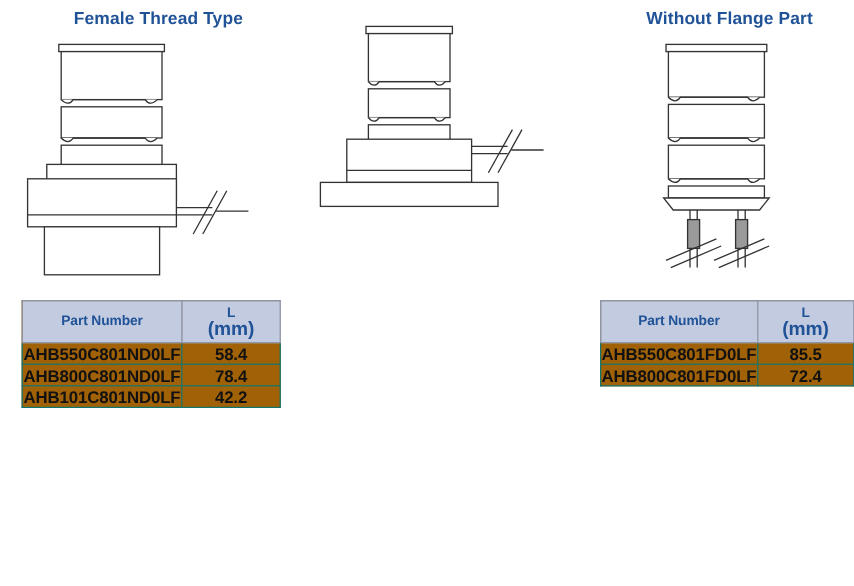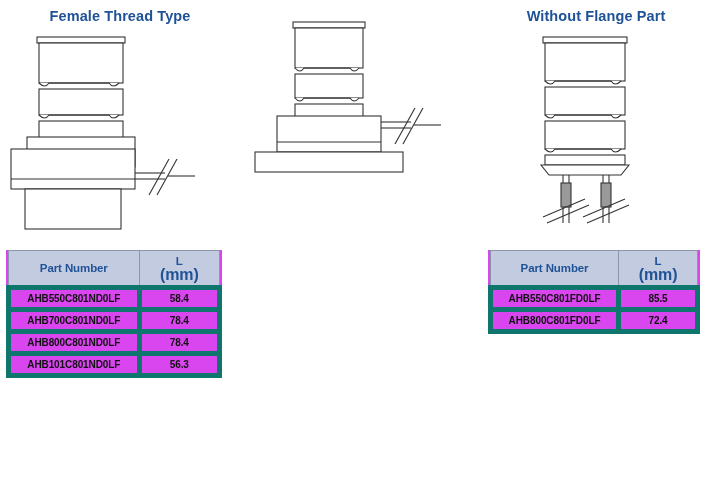--- a/index.html
+++ b/index.html
@@ -3,21 +3,21 @@
 <meta charset="utf-8">
 <style>
   html,body{margin:0;padding:0;}
   body{
     width:712px;height:488px;
     background:#ffffff;
     font-family:"Liberation Sans", sans-serif;
     overflow:hidden;
     position:relative;
   }
-  .col{position:absolute;top:0;height:424px;}
+  .col{position:absolute;top:0;height:424px;margin-left:12px;}
   #col-1{left:0;width:240px;}
   #col-2{left:240px;width:240px;}
   #col-3{left:480px;width:232px;}
 
   .col-title{
     text-align:center;
     color:#1f5296;
     font-size:14.5px;
     font-weight:bold;
     letter-spacing:.1px;
@@ -32,27 +32,27 @@
     width:100%;
   }
   .drawing svg{display:block;margin:0 auto;}
 
   
   .spec-table{
     position:absolute;
     border-collapse:collapse;
     border:1px solid #6f6f6f;
     table-layout:fixed;
-    background:#d946ef;
+    background:#a16207;
   }
   .spec-table td,.spec-table th{
-    border:5px solid #0f766e;
+    border:1px solid #0f766e;
     padding:0;
     text-align:center;
-    font-size:10px;
+    font-size:14px;
     color:#111;
     height:17px;
     font-weight:bold;
     letter-spacing:-.1px;
   }
   .spec-table thead th{
     background:#c3cbe0;
     color:#1f5296;
     font-size:11.5px;
     font-weight:bold;
@@ -111,30 +111,26 @@
           <span class="sub">(mm)</span>
         </th>
       </tr>
     </thead>
     <tbody>
       <tr>
         <td>AHB550C801ND0LF</td>
         <td>58.4</td>
       </tr>
       <tr>
-        <td>AHB700C801ND0LF</td>
-        <td>78.4</td>
-      </tr>
-      <tr>
         <td>AHB800C801ND0LF</td>
         <td>78.4</td>
       </tr>
       <tr>
         <td>AHB101C801ND0LF</td>
-        <td>56.3</td>
+        <td>42.2</td>
       </tr>
     </tbody>
   </table>
 </div>
 
 <div class="col" id="col-2">
 
   <div class="drawing">
     <svg width="230" height="205" viewBox="0 0 230 205" fill="none" stroke="#333" stroke-width="1.1">
 

